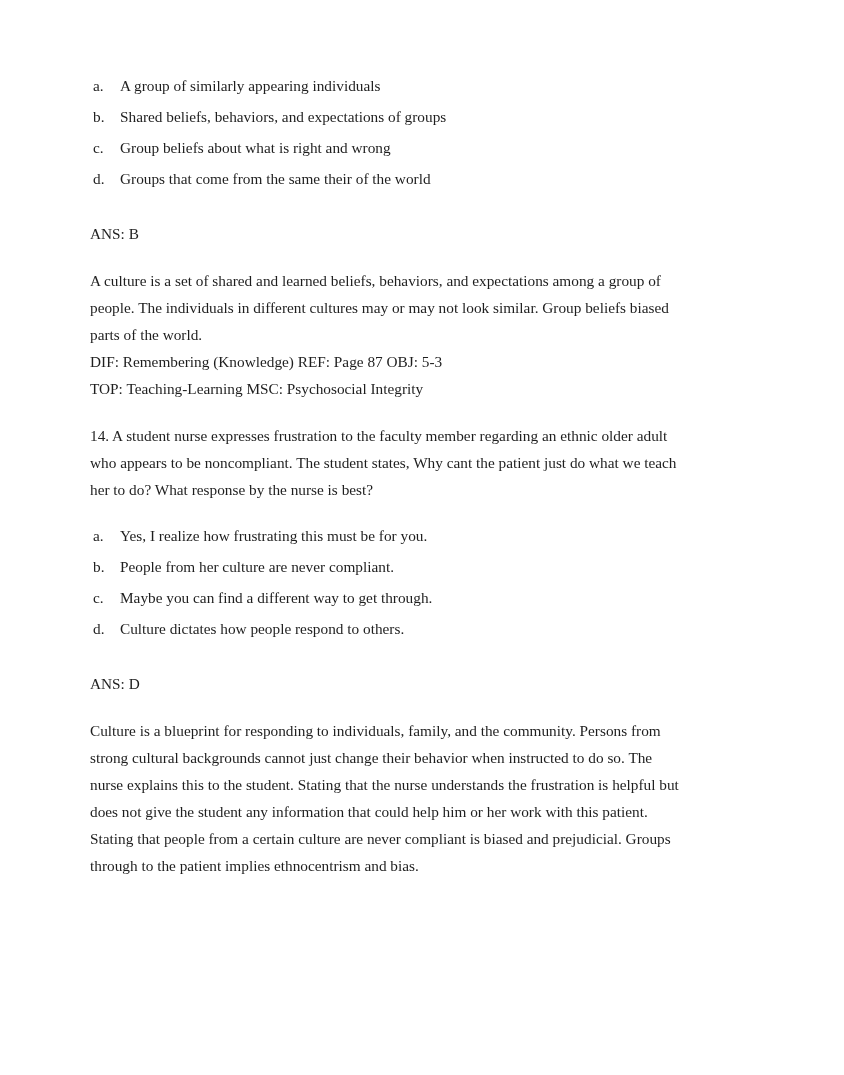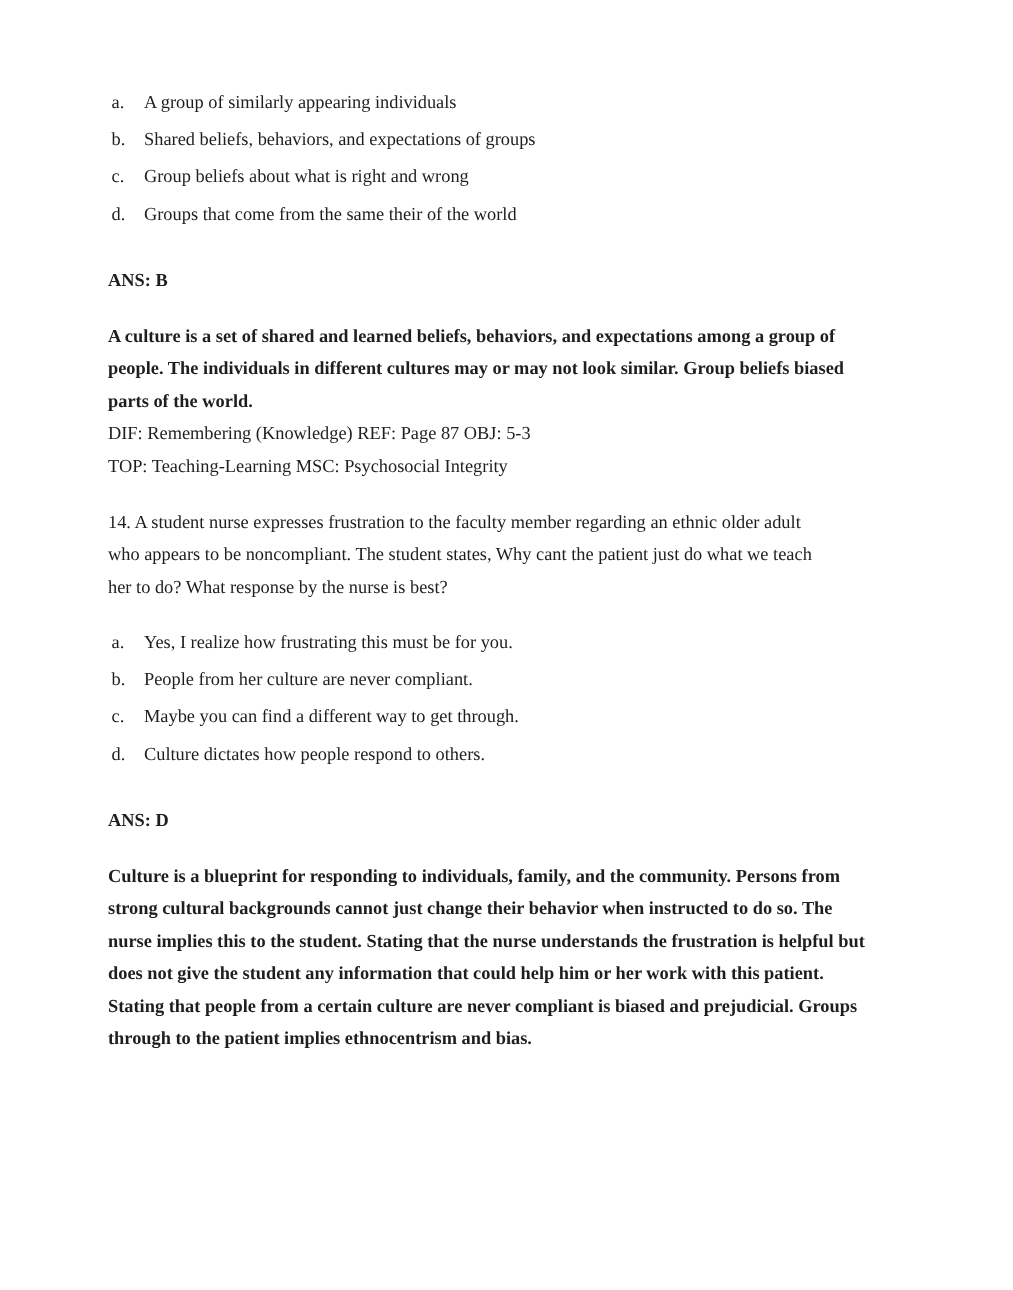--- a/index.html
+++ b/index.html
@@ -35,23 +35,22 @@
     white-space: nowrap;
   }
   .option-letter {
     flex: none;
     width: 27px;
   }
   .answer-line {
     margin-top: 28px;
     line-height: 27px;
     white-space: nowrap;
-    font-weight: bold;
   }
-  .para { margin-top: 20px; font-weight: bold; }
+  .para { margin-top: 20px; }
   .meta-line {
     line-height: 27px;
     white-space: nowrap;
   }
   .question-stem { margin-top: 20px; }
   .options-follow { margin-top: 19px; }
 </style>
 </head>
 <body>
 
@@ -128,21 +127,21 @@
     </div>
 
   <div class="answer-line">ANS: D</div>
 
   <div class="para">
 
       <div class="line">Culture is a blueprint for responding to individuals, family, and the community. Persons from</div>
 
       <div class="line">strong cultural backgrounds cannot just change their behavior when instructed to do so. The</div>
 
-      <div class="line">nurse implies this to the student. Stating that the nurse understands the frustration is helpful but</div>
+      <div class="line">nurse explains this to the student. Stating that the nurse understands the frustration is helpful but</div>
 
       <div class="line">does not give the student any information that could help him or her work with this patient.</div>
 
       <div class="line">Stating that people from a certain culture are never compliant is biased and prejudicial. Groups</div>
 
       <div class="line">through to the patient implies ethnocentrism and bias.</div>
     </div>
 
 </div>
 

